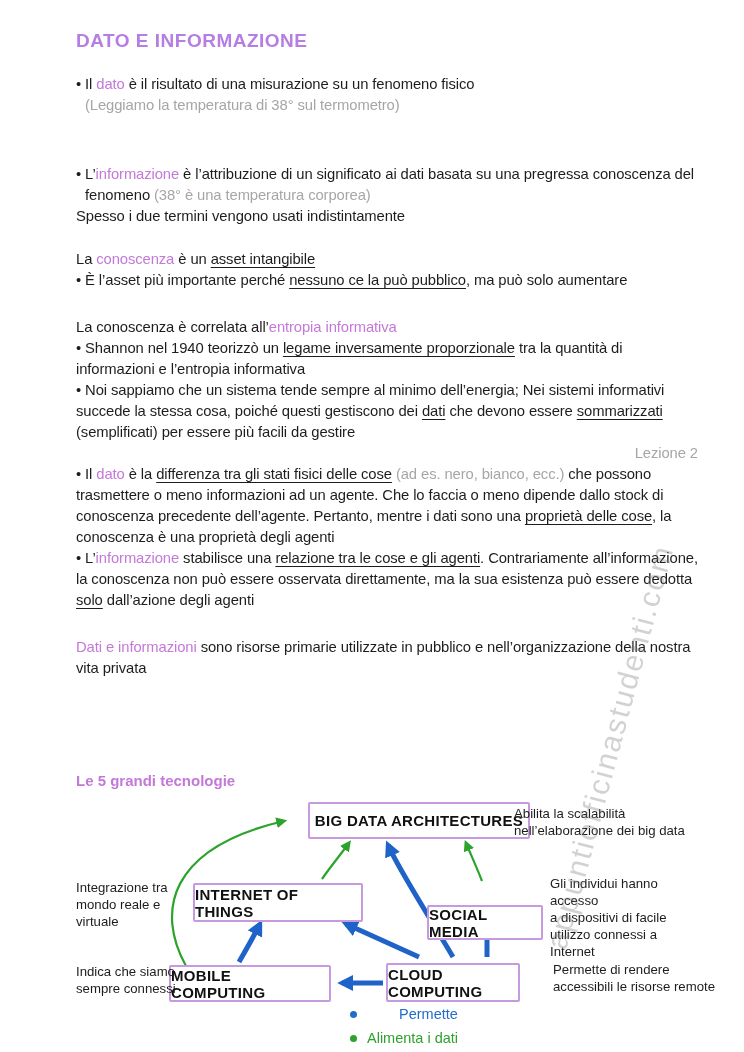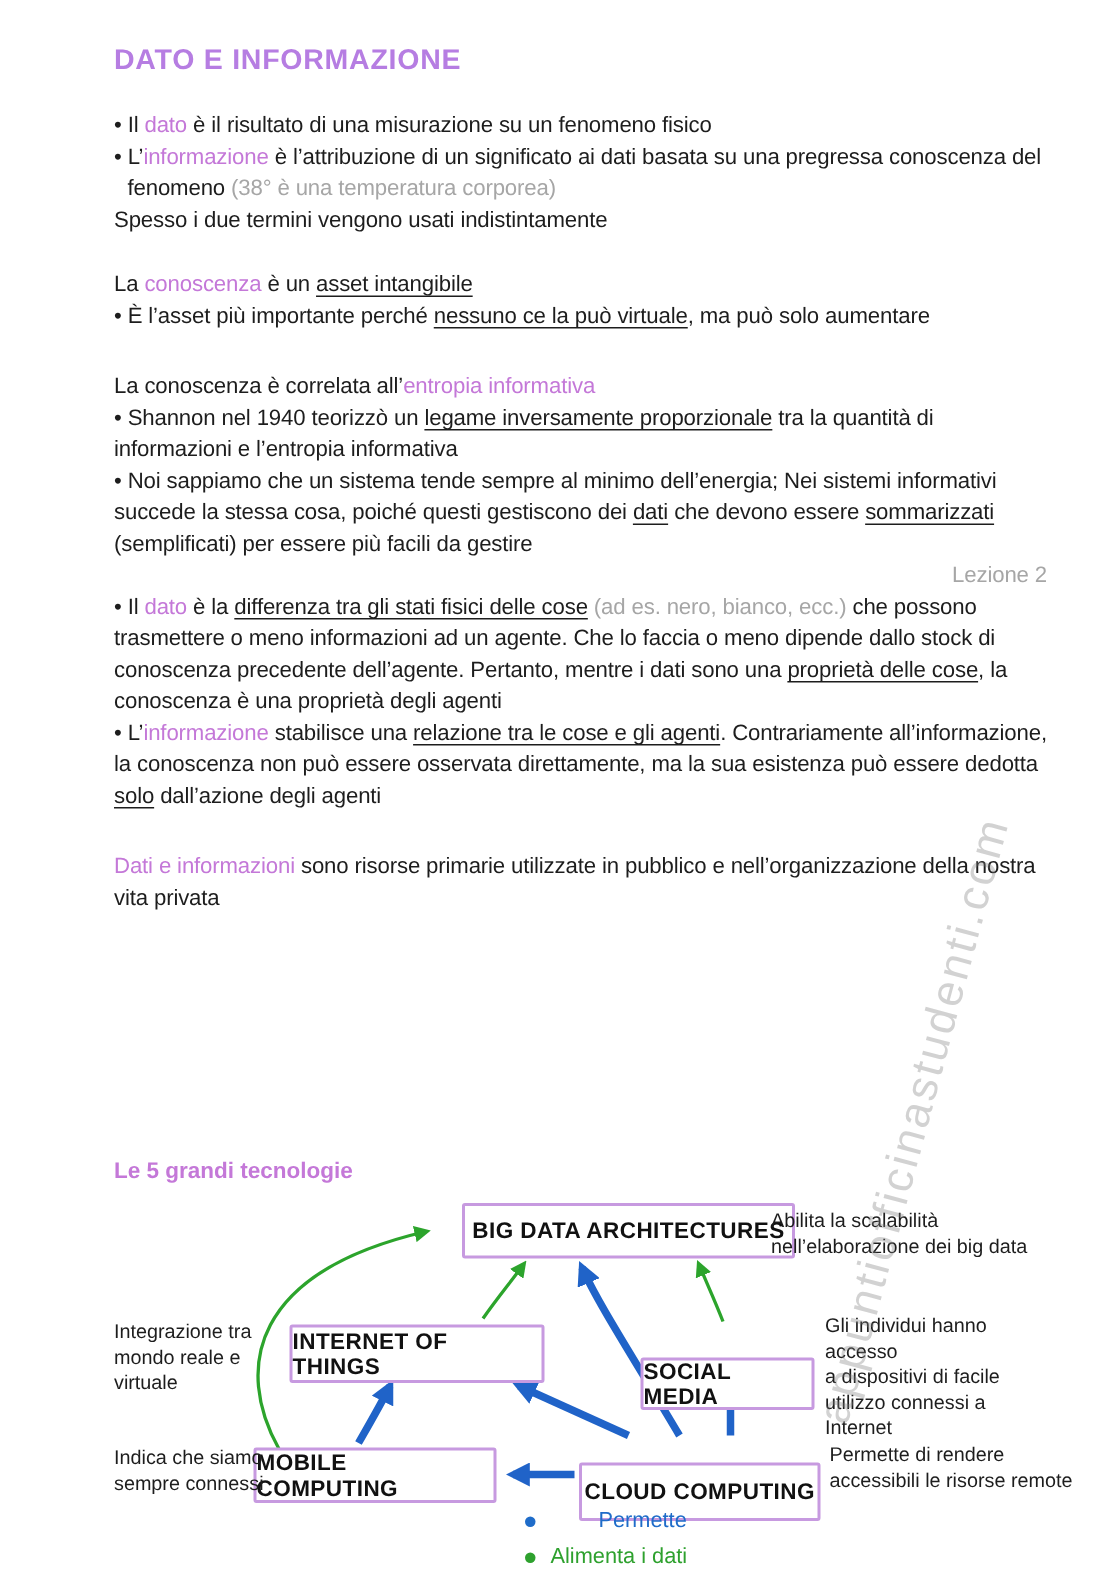--- a/index.html
+++ b/index.html
@@ -3,21 +3,21 @@
 <meta charset="utf-8">
 <style>
   html,body{margin:0;padding:0;background:#ffffff;}
   .page{position:relative;width:744px;height:1052px;background:#ffffff;overflow:hidden;
         font-family:"Liberation Sans",sans-serif;color:#1d1d1d;}
   
   .notes{position:absolute;left:76px;top:28px;width:622px;font-size:14.8px;line-height:21px;letter-spacing:-0.1px;}
   .page-title{font-size:19px;line-height:26px;letter-spacing:0.5px;color:#b67de2;margin:0 0 20px 0;font-weight:bold;}
   .para{margin:0;}
   .para.indent{padding-left:9px;}
-  .para.hang{padding-left:9px;text-indent:-9px;}
+  .para.hang{padding-left:9px;text-indent:-9px;margin-top:48px;}
   .para.mt-s{}
   .para.mt-m{margin-top:22px;}
   .para.mt-l{margin-top:26px;}
   .para.right{text-align:right;}
   .para.gray-line{color:#a6a6a6;}
   .seg-purple{color:#c478d8;}
   .seg-gray{color:#a6a6a6;}
   .seg-underline{text-decoration:underline;text-underline-offset:3px;}
   
   .watermark{position:absolute;left:338px;top:730px;width:544px;text-align:center;
@@ -25,21 +25,21 @@
              font-size:30px;letter-spacing:2px;pointer-events:none;z-index:5;}
   
   .diagram-heading{position:absolute;left:76px;top:772px;font-size:15px;color:#c478d8;font-weight:bold;}
   .tech-box{position:absolute;box-sizing:border-box;border:2px solid #c79ae0;border-radius:2px;
             background:#ffffff;display:flex;align-items:center;justify-content:center;
             font-size:15px;font-weight:bold;letter-spacing:0.3px;color:#111;z-index:3;}
   .box-big-data{left:308px;top:802px;width:222px;height:37px;}
   .box-iot{left:193px;top:883px;width:170px;height:39px;}
   .box-social{left:427px;top:885px;width:116px;height:35px;margin-top:20px;}
   .box-mobile{left:169px;top:965px;width:162px;height:37px;}
-  .box-cloud{left:386px;top:963px;width:161px;height:39px;margin-top:12px;}
+  .box-cloud{left:386px;top:963px;width:134px;height:39px;}
   .annot{position:absolute;font-size:13.2px;line-height:17px;color:#1d1d1d;white-space:pre-line;z-index:3;}
   .annot-big-data{left:514px;top:805px;width:180px;}
   .annot-iot{left:76px;top:879px;width:120px;}
   .annot-social{left:550px;top:875px;width:150px;}
   .annot-mobile{left:76px;top:963px;width:100px;}
   .annot-cloud{left:553px;top:961px;width:165px;}
   .arrows{position:absolute;left:0;top:0;width:744px;height:1052px;pointer-events:none;z-index:2;}
   .legend{position:absolute;left:350px;top:1002px;z-index:3;}
   .legend-item{display:flex;align-items:center;height:24px;}
   .legend-dot{width:7px;height:7px;border-radius:50%;margin-right:10px;}
@@ -51,24 +51,25 @@
 </style>
 </head>
 <body>
 
 <div class="page">
 
   <div class="notes">
     <h1 class="page-title">DATO E INFORMAZIONE</h1>
     <div id="notes-body">
         <div class="para"><span>• Il </span><span class="seg-purple">dato</span><span> è il risultato di una misurazione su un fenomeno fisico</span></div>
+        <div class="para indent"><span class="seg-gray">(Leggiamo la temperatura di 38° sul termometro)</span></div>
         <div class="para hang"><span>• L’</span><span class="seg-purple">informazione</span><span> è l’attribuzione di un significato ai dati basata su una pregressa conoscenza del fenomeno </span><span class="seg-gray">(38° è una temperatura corporea)</span></div>
         <div class="para mt-s"><span>Spesso i due termini vengono usati indistintamente</span></div>
         <div class="para mt-m"><span>La </span><span class="seg-purple">conoscenza</span><span> è un </span><span class="seg-underline">asset intangibile</span></div>
-        <div class="para"><span>• È l’asset più importante perché </span><span class="seg-underline">nessuno ce la può virtuale</span><span>, ma può solo aumentare</span></div>
+        <div class="para"><span>• È l’asset più importante perché </span><span class="seg-underline">nessuno ce la può pubblico</span><span>, ma può solo aumentare</span></div>
         <div class="para mt-l"><span>La conoscenza è correlata all’</span><span class="seg-purple">entropia informativa</span></div>
         <div class="para"><span>• Shannon nel 1940 teorizzò un </span><span class="seg-underline">legame inversamente proporzionale</span><span> tra la quantità di informazioni e l’entropia informativa</span></div>
         <div class="para"><span>• Noi sappiamo che un sistema tende sempre al minimo dell’energia; Nei sistemi informativi succede la stessa cosa, poiché questi gestiscono dei </span><span class="seg-underline">dati</span><span> che devono essere </span><span class="seg-underline">sommarizzati</span><span> (semplificati) per essere più facili da gestire</span></div>
         <div class="para right gray-line"><span class="seg-gray">Lezione 2</span></div>
         <div class="para mt-s"><span>• Il </span><span class="seg-purple">dato</span><span> è la </span><span class="seg-underline">differenza tra gli stati fisici delle cose</span><span> </span><span class="seg-gray">(ad es. nero, bianco, ecc.)</span><span> che possono trasmettere o meno informazioni ad un agente. Che lo faccia o meno dipende dallo stock di conoscenza precedente dell’agente. Pertanto, mentre i dati sono una </span><span class="seg-underline">proprietà delle cose</span><span>, la conoscenza è una proprietà degli agenti</span></div>
         <div class="para"><span>• L’</span><span class="seg-purple">informazione</span><span> stabilisce una </span><span class="seg-underline">relazione tra le cose e gli agenti</span><span>. Contrariamente all’informazione, la conoscenza non può essere osservata direttamente, ma la sua esistenza può essere dedotta </span><span class="seg-underline">solo</span><span> dall’azione degli agenti</span></div>
         <div class="para mt-l"><span class="seg-purple">Dati e informazioni</span><span> sono risorse primarie utilizzate in pubblico e nell’organizzazione della nostra vita privata</span></div>
       </div>
   </div>
 

